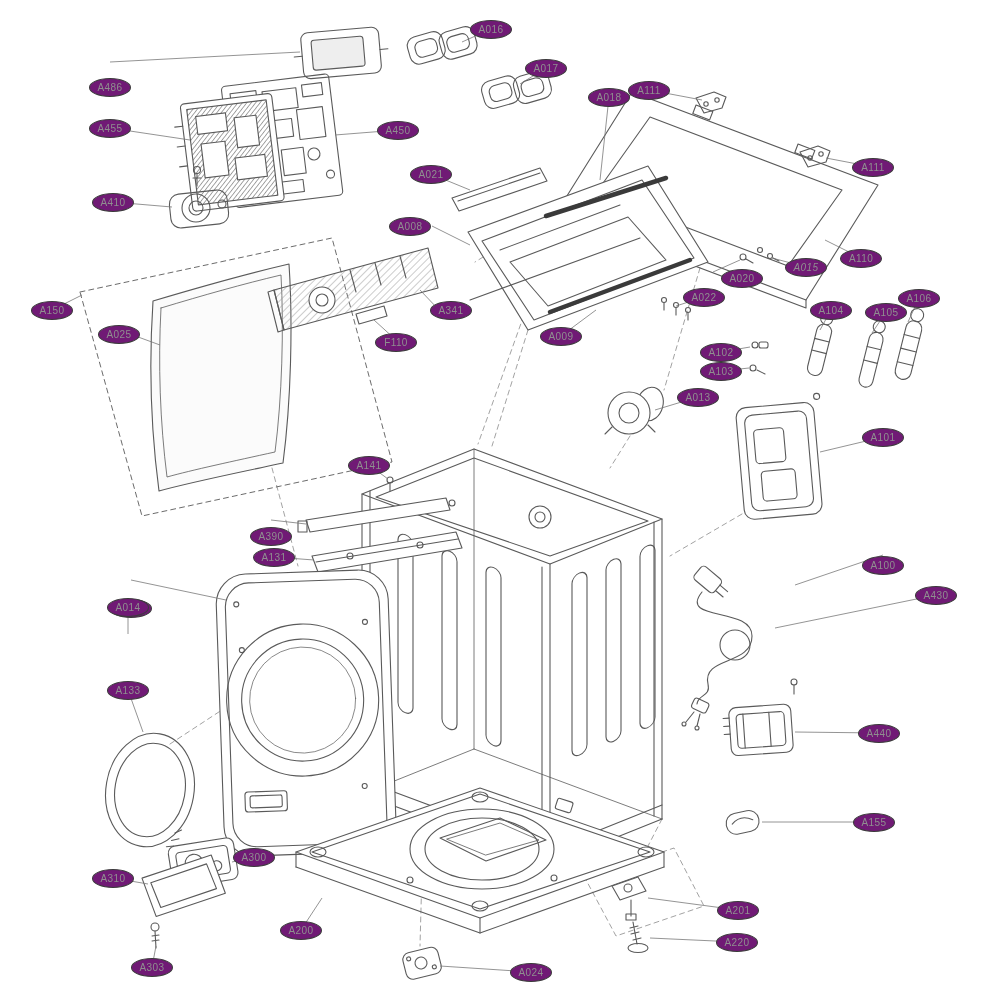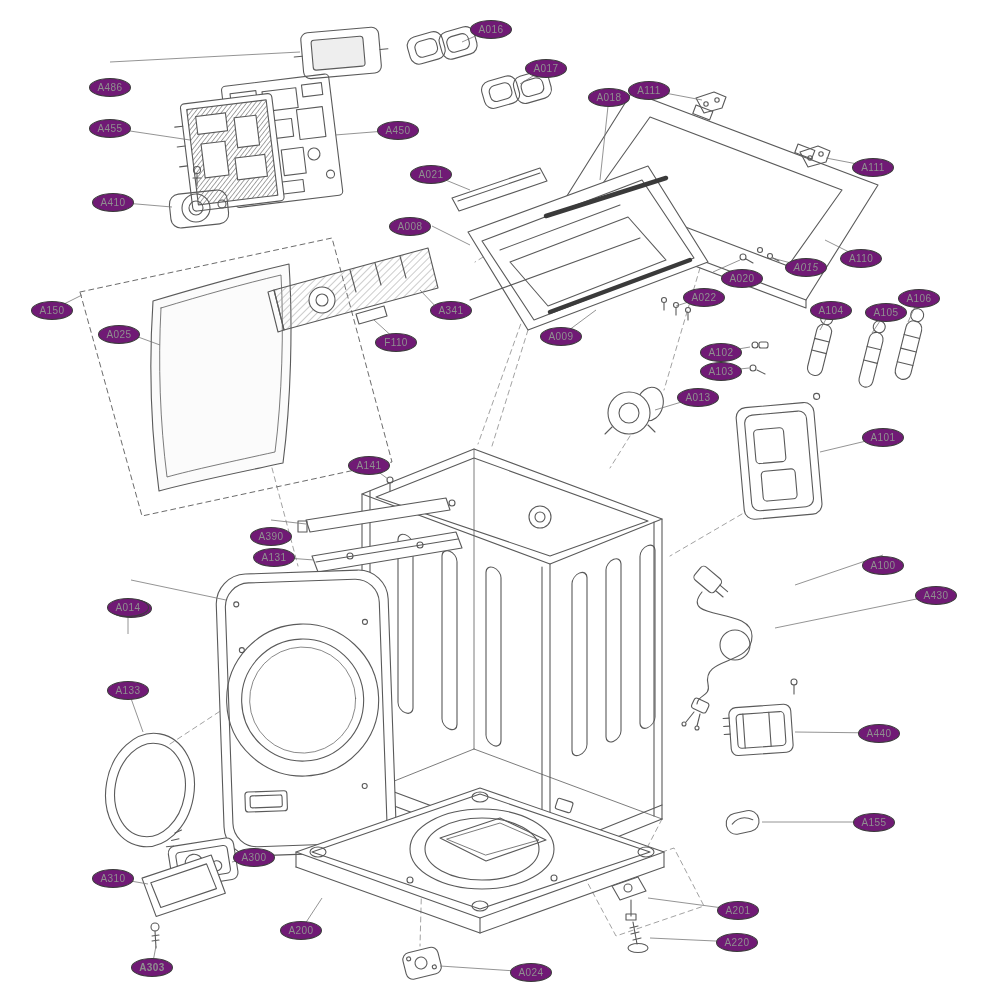--- a/index.html
+++ b/index.html
@@ -467,19 +467,19 @@
       <div class="part-label" style="left: 110px; top: 599px; font-style: italic;">A130</div>
       <div class="part-label" style="left: 107px; top: 597.5px;">A014</div>
       <div class="part-label" style="left: 862px; top: 545.5px; margin-top: 10px;">A100</div>
       <div class="part-label" style="left: 915px; top: 585.5px;">A430</div>
       <div class="part-label" style="left: 107px; top: 680.5px;">A133</div>
       <div class="part-label" style="left: 858px; top: 723.5px;">A440</div>
       <div class="part-label" style="left: 853px; top: 812.5px;">A155</div>
       <div class="part-label" style="left: 233px; top: 847.5px;">A300</div>
       <div class="part-label" style="left: 92px; top: 868.5px;">A310</div>
       <div class="part-label" style="left: 280px; top: 920.5px;">A200</div>
-      <div class="part-label" style="left: 131px; top: 957.5px; font-weight: bold;">A303</div>
+      <div class="part-label" style="left: 131px; top: 957.5px;">A303</div>
       <div class="part-label" style="left: 510px; top: 962.5px;">A024</div>
       <div class="part-label" style="left: 717px; top: 900.5px;">A201</div>
       <div class="part-label" style="left: 716px; top: 932.5px;">A220</div>
     </div>
 
 </div>
 
 </body></html>

